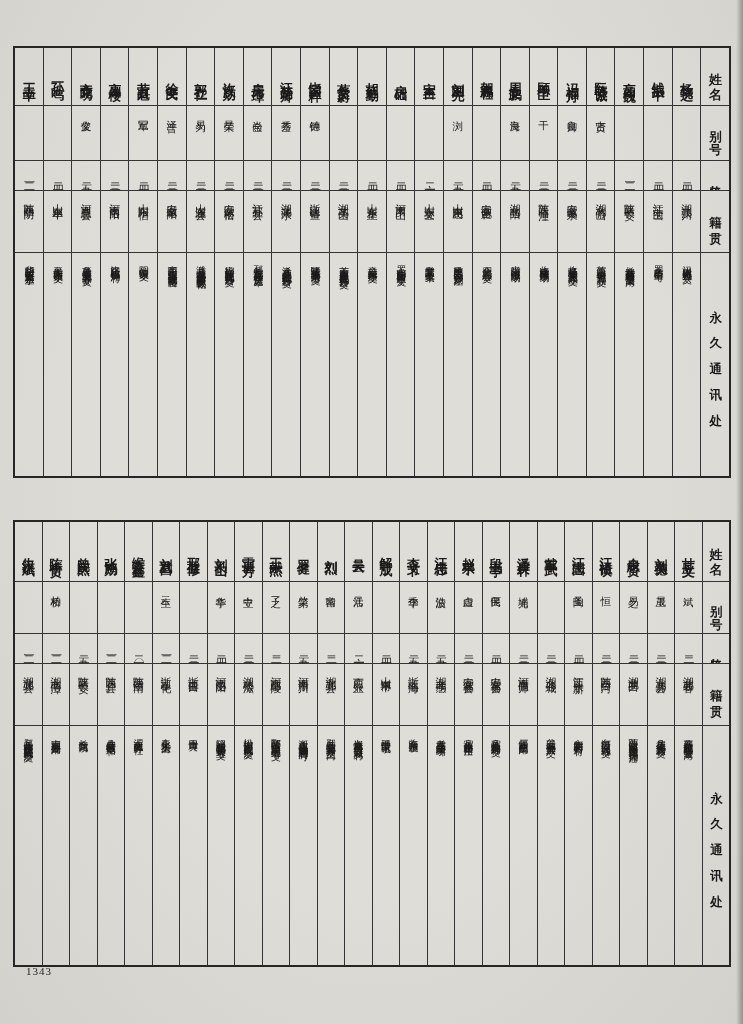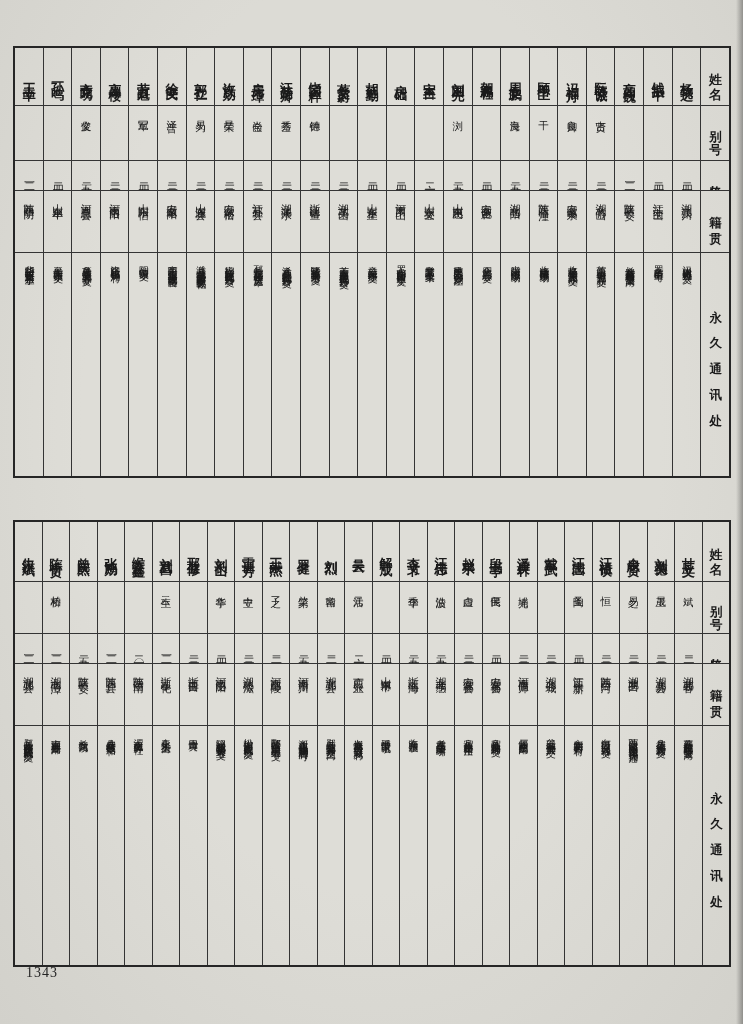--- a/index.html
+++ b/index.html
@@ -64,21 +64,21 @@
   .hcell-alias   { font-size: 12.5px; letter-spacing: 13px; justify-content: center; padding-top: 0; }
   .hcell-age     { font-size: 12px;   letter-spacing: 1px;  justify-content: center; }
   .hcell-origin  { font-size: 12.5px; letter-spacing: 16px; justify-content: center; padding-top: 0; }
   .hcell-address {
     display: flex; flex-direction: row;
     justify-content: center; align-items: center;
     font-size: 12.5px; letter-spacing: 26px; padding: 0;
   }
   .page-number {
     position: absolute; left: 26px; top: 965px;
-    font-size: 14px; letter-spacing: 1px; color: #242424;
+    font-size: 11px; letter-spacing: 1px; color: #242424;
   }
 </style>
 </head>
 <body>
 
 <div class="page">
   <div class="vtable top">
       <div class="vcol">
         <div class="cell cell-name">王立中</div>
         <div class="cell cell-alias"></div>

